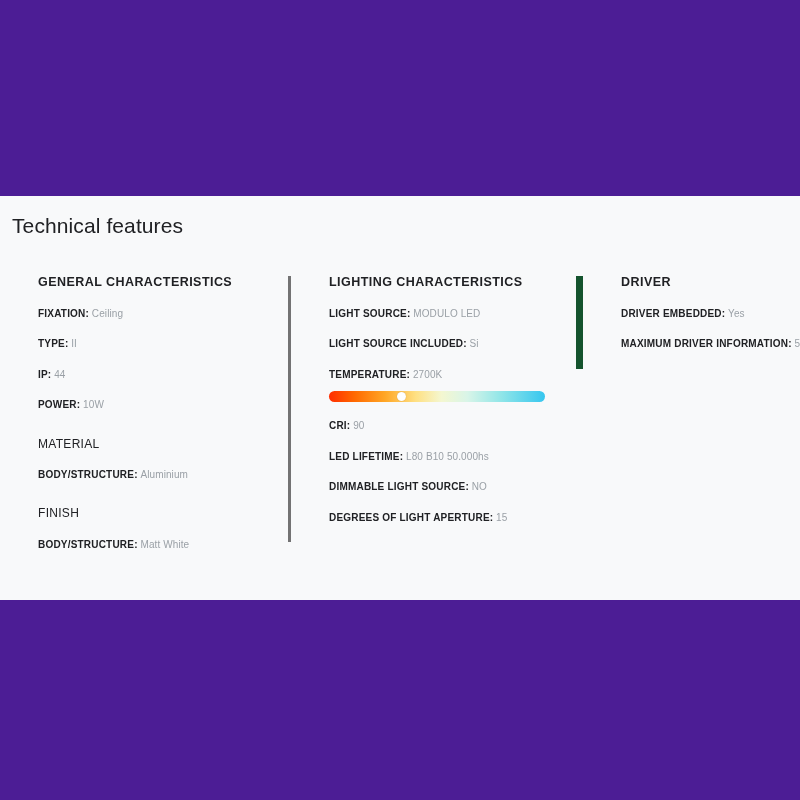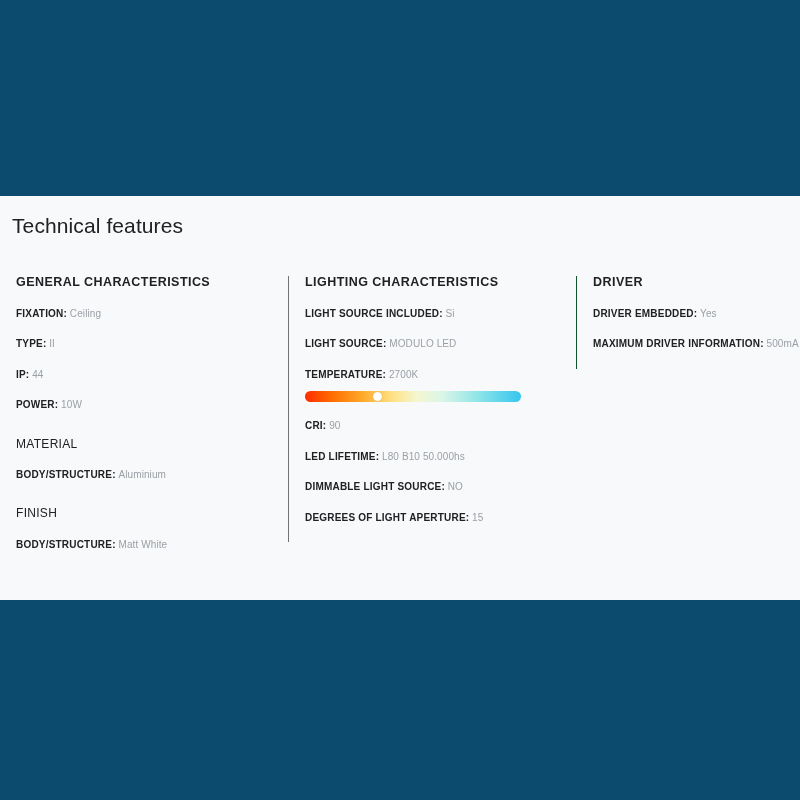--- a/index.html
+++ b/index.html
@@ -10,21 +10,21 @@
     background: #ffffff;
     font-family: "Liberation Sans", sans-serif;
     -webkit-font-smoothing: antialiased;
   }
 
   #page {
     position: relative;
     width: 800px;
     height: 800px;
     overflow: hidden;
-    background: #0c4a6e;
+    background: #4c1d95;
   }
 
   .panel {
     position: absolute;
     left: 0;
     top: 196px;
     width: 800px;
     height: 404px;
     background: #f8f9fa;
   }
@@ -44,27 +44,27 @@
     left: 0;
     top: 80px;
     width: 800px;
     display: flex;
     flex-direction: row;
     align-items: flex-start;
   }
 
   .col {
     box-sizing: border-box;
-    padding-left: 16px;
+    padding-left: 38px;
     padding-right: 10px;
   }
 
   .col-1 { width: 288px; }
-  .col-2 { width: 288px; border-left: 1px solid #737373; }
-  .col-3 { width: 224px; border-left: 1px solid #14532d; }
+  .col-2 { width: 288px; border-left: 3px solid #737373; }
+  .col-3 { width: 224px; border-left: 7px solid #14532d; }
 
   .group-heading {
     font-size: 12.5px;
     font-weight: bold;
     color: #202124;
     letter-spacing: 0.45px;
     margin: 0 0 18px 0;
     line-height: 1.1;
   }
 
@@ -174,26 +174,26 @@
           <span class="v">Matt White</span>
         </div>
 
       </div>
 
       <div class="col col-2">
 
         <div class="group-heading">LIGHTING CHARACTERISTICS</div>
 
         <div class="spec">
+          <span class="k">LIGHT SOURCE:</span>
+          <span class="v">MODULO LED</span>
+        </div>
+        <div class="spec">
           <span class="k">LIGHT SOURCE INCLUDED:</span>
           <span class="v">Si</span>
-        </div>
-        <div class="spec">
-          <span class="k">LIGHT SOURCE:</span>
-          <span class="v">MODULO LED</span>
         </div>
         <div class="spec">
           <span class="k">TEMPERATURE:</span>
           <span class="v">2700K</span>
         </div>
 
         <div class="temp-bar-wrap">
           <div class="temp-bar">
             <div class="temp-knob"></div>
           </div>

